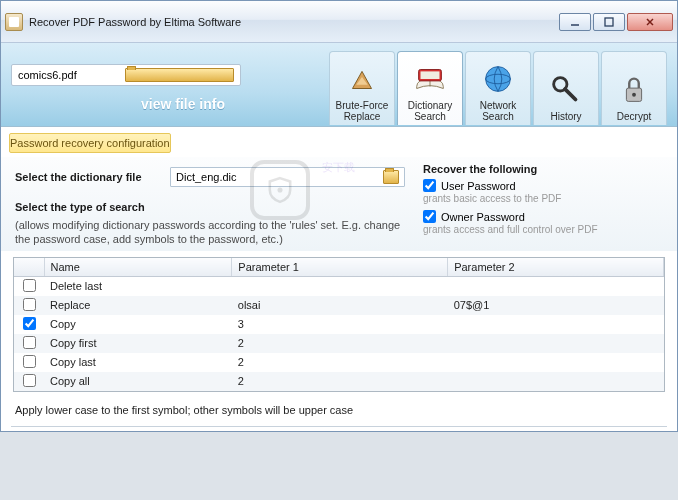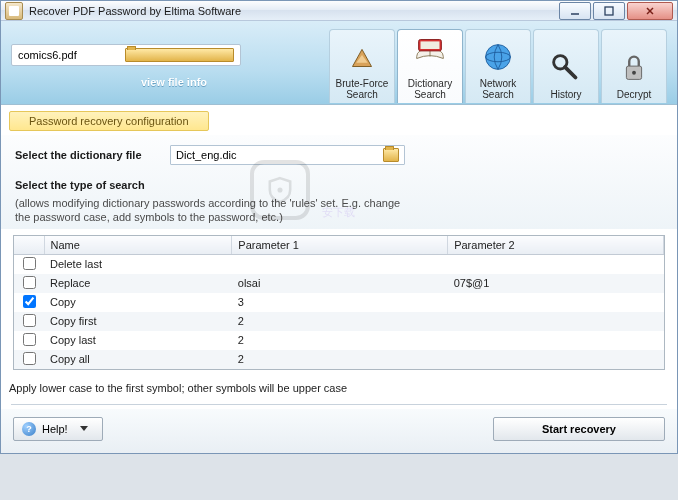--- a/index.html
+++ b/index.html
@@ -1,41 +1,41 @@
 <!DOCTYPE html>
 <html><head>
 <meta charset="utf-8">
 <style>
 * { box-sizing: border-box; margin: 0; padding: 0; font-family: "Segoe UI", Tahoma, sans-serif; font-size: 11px; }
 body { background: #dde3e9; width: 678px; height: 500px; overflow: hidden; }
 
 .window { border: 1px solid #7a96b6; background: #fff; }
-.titlebar { height: 20px; background: linear-gradient(#fcfdfe,#e6edf6 45%,#d6e1ee 46%,#e6eff8); display: flex; align-items: center; padding: 0 4px; border-bottom: 1px solid #b8c8dc; }
+.titlebar { height: 42px; background: linear-gradient(#fcfdfe,#e6edf6 45%,#d6e1ee 46%,#e6eff8); display: flex; align-items: center; padding: 0 4px; border-bottom: 1px solid #b8c8dc; }
 .titlebar .logo { width: 18px; height: 18px; background: linear-gradient(#f5e8cc,#d8b97a); border: 1px solid #a88c50; border-radius: 2px; margin-right: 6px; position: relative; }
 .titlebar .logo::after { content: ""; position: absolute; inset: 3px; background: #fff; border-radius: 1px; }
 .titlebar .title { flex: 1; color: #1a1a1a; }
 .titlebar .wbtn { width: 32px; height: 18px; margin-left: 2px; border: 1px solid #6b85a5; border-radius: 2px; background: linear-gradient(#f8fbff,#d8e4f2); display: flex; align-items: center; justify-content: center; color: #2c4160; }
 .titlebar .wbtn.close { background: linear-gradient(#f9d3cf,#e59086); border-color: #b05a50; color: #7a2018; width: 46px; }
 .titlebar .wbtn svg { width: 10px; height: 10px; }
 
 .topstrip { height: 84px; background: linear-gradient(#d9edf8,#b9ddf0 60%,#9acde6); display: flex; align-items: center; padding: 6px 10px 0; border-bottom: 1px solid #9fbfd3; }
 .fileblock { flex: 1; }
 .fileinput { width: 230px; height: 22px; background: #fff; border: 1px solid #b3c4d4; border-radius: 2px; display: flex; align-items: center; padding: 0 6px; }
 .fileinput span { flex: 1; }
 .folder-icon { width: 16px; height: 14px; background: linear-gradient(#ffe9a6,#e2b44a); border: 1px solid #b88b2a; border-radius: 1px; position: relative; }
 .folder-icon::before { content: ""; position: absolute; top: -3px; left: 1px; width: 7px; height: 3px; background: #e2b44a; border: 1px solid #b88b2a; border-bottom: none; border-radius: 1px 1px 0 0; }
-.viewinfo { font-size: 11px; color: #fff; font-weight: bold; margin-top: 10px; margin-left: 130px; text-shadow: 0 1px 0 #6ba2c4; }
+.viewinfo { font-size: 14px; color: #fff; font-weight: bold; margin-top: 10px; margin-left: 130px; text-shadow: 0 1px 0 #6ba2c4; }
 
 .tabs { display: flex; gap: 2px; }
 .tab { width: 66px; height: 74px; border: 1px solid #b5cfdf; border-bottom: none; border-radius: 4px 4px 0 0; background: linear-gradient(#e9f4fb,#d5e9f4); display: flex; flex-direction: column; align-items: center; justify-content: flex-end; padding-bottom: 3px; cursor: pointer; }
-.tab.active { background: linear-gradient(#fff,#f9fbfd); border-color: #8fb4cc; justify-content: space-between; }
+.tab.active { background: linear-gradient(#fff,#f9fbfd); border-color: #8fb4cc; }
 .tab .ticon { width: 38px; height: 38px; margin-bottom: 2px; display: flex; align-items: center; justify-content: center; }
 .tab .tlabel { font-size: 10px; color: #2a2a2a; text-align: center; line-height: 1.1; }
 
-.yellowbar { background: linear-gradient(#fff2bc,#ffe78f); border: 1px solid #e6c75a; border-radius: 2px; padding: 3px 19px; margin: 6px 8px 4px; font-size: 11px; color: #6b5410; display: inline-block; }
+.yellowbar { background: linear-gradient(#fff2bc,#ffe78f); border: 1px solid #e6c75a; border-radius: 2px; padding: 3px 0; margin: 6px 8px 4px; font-size: 11px; color: #6b5410; display: inline-block; }
 
 .configarea { padding: 4px 14px; background: linear-gradient(#fcfdfe,#eef4f8); display: flex; gap: 18px; position: relative; }
 .leftcfg { flex: 0 0 390px; }
 .rightcfg { flex: 1; padding-top: 2px; }
 .cfgrow { display: flex; align-items: center; margin: 6px 0; }
 .cfglabel { font-weight: bold; font-size: 11px; color: #1a1a1a; width: 155px; }
 .txtbox { height: 20px; background: #fff; border: 1px solid #b3c4d4; flex: 1; display: flex; align-items: center; padding: 0 5px; border-radius: 1px; }
 .txtbox .txt { flex: 1; }
 .txtbox .folder-icon { margin-left: 4px; }
 .combo { height: 20px; background: linear-gradient(#fff,#ececec); border: 1px solid #9aa9b8; flex: 1; display: flex; align-items: center; padding: 0 5px; border-radius: 2px; }
@@ -48,32 +48,32 @@
 .chk input { margin-right: 5px; }
 .desc { font-size: 10px; color: #9a9a9a; margin-bottom: 6px; margin-left: 0; }
 
 .tablewrap { margin: 6px 12px; border: 1px solid #adb8c2; background: #fff; }
 table { width: 100%; border-collapse: collapse; }
 th { background: linear-gradient(#fbfcfe,#e9eef4); border-right: 1px solid #d0d7e0; border-bottom: 1px solid #c2cad4; padding: 3px 6px; text-align: left; font-weight: normal; font-size: 11px; color: #222; }
 td { padding: 2px 6px; font-size: 11px; color: #222; }
 tr.odd td { background: #f3f6f9; }
 th.chkcol, td.chkcol { width: 30px; text-align: center; padding: 2px; }
 
-.bottomtext { padding: 6px 8px; font-size: 11px; color: #222; }
+.bottomtext { padding: 6px 14px; font-size: 11px; color: #222; }
 .sep { height: 1px; background: #c8d2dc; margin: 4px 10px; }
 
 .footer { display: flex; justify-content: space-between; padding: 8px 12px 12px; background: linear-gradient(#f8fbfd,#e9eff4); position: relative; }
 .btn { height: 24px; border: 1px solid #9eabb8; border-radius: 2px; background: linear-gradient(#fff,#e2e7ec); display: flex; align-items: center; padding: 0 14px; cursor: pointer; }
 .btn.help { padding-left: 8px; }
 .btn.help .hicon { width: 14px; height: 14px; border-radius: 50%; background: radial-gradient(circle at 30% 30%, #9fd0ff,#3a7fc8); margin-right: 6px; position: relative; }
 .btn.help .hicon::after { content: "?"; color: #fff; font-size: 9px; font-weight: bold; position: absolute; inset: 0; display: flex; align-items: center; justify-content: center; }
 .btn.help .dcaret { margin-left: 12px; width: 0; height: 0; border-left: 4px solid transparent; border-right: 4px solid transparent; border-top: 5px solid #333; }
 .btn.start { font-weight: bold; padding: 0 48px; }
 
-.watermark { position: absolute; top: 160px; left: 250px; opacity: 0.12; pointer-events: none; display: flex; align-items: flex-end; font-size: 34px; color: #6d28d9; }
+.watermark { position: absolute; top: 160px; left: 250px; opacity: 0.12; pointer-events: none; display: flex; align-items: flex-start; font-size: 34px; color: #6d28d9; }
 .watermark .wicon { width: 60px; height: 60px; border: 4px solid #222; border-radius: 14px; display: flex; align-items: center; justify-content: center; margin-right: 12px; }
 .watermark .wicon svg { width: 34px; height: 34px; }
 </style>
 </head>
 <body>
 
 <div class="window">
   <div class="titlebar">
     <div class="logo"></div>
     <span class="title">Recover PDF Password by Eltima Software</span>
@@ -104,21 +104,21 @@
       <div class="viewinfo">view file info</div>
     </div>
     <div class="tabs">
       <div class="tab">
         <div class="ticon">
             <svg viewBox="0 0 40 40">
               <path d="M10 30 L20 12 L30 30 Z" fill="#d8a25a" stroke="#7a5820" stroke-width="1"></path>
               <path d="M14 26 L20 18 L26 26" fill="#f0cc92"></path>
             </svg>
           </div>
-        <div class="tlabel">Brute-Force Search</div>
+        <div class="tlabel">Brute-Force Replace</div>
       </div>
       <div class="tab active">
         <div class="ticon">
             <svg viewBox="0 0 40 40">
               <path d="M6 28 Q6 20 20 20 Q34 20 34 28 L34 30 Q20 24 6 30 Z" fill="#f4f0e8" stroke="#8a7a5a" stroke-width="1"></path>
               <path d="M20 20 L20 28" stroke="#8a7a5a"></path>
               <rect x="8" y="10" width="24" height="12" rx="2" fill="#d43030" stroke="#8a2020"></rect>
               <rect x="10" y="12" width="20" height="8" fill="#f0ece0"></rect>
             </svg>
           </div>
@@ -165,20 +165,33 @@
         <div class="txtbox">
           <span class="txt">Dict_eng.dic</span>
           <span class="folder-icon"></span>
         </div>
       </div>
       <div class="cfgrow" style="margin-top:14px">
         <div class="cfglabel">Select the type of search</div>
       </div>
       <div class="note">(allows modifying dictionary passwords according to the 'rules' set. E.g. change the password case, add symbols to the password, etc.)</div>
     </div>
+    <div class="rightcfg">
+      <div class="rhead">Recover the following</div>
+      <label class="chk">
+          <input type="checkbox" checked="" style="">
+          <span>User Password</span>
+        </label>
+      <div class="desc">grants basic access to the PDF</div>
+      <label class="chk">
+          <input type="checkbox" checked="" style="">
+          <span>Owner Password</span>
+        </label>
+      <div class="desc">grants access and full control over PDF</div>
+    </div>
   </div>
 
   <div class="tablewrap">
     <table>
       <thead>
           <tr>
         <th class="chkcol"></th>
         <th>Name</th>
         <th>Parameter 1</th>
         <th>Parameter 2</th>
@@ -221,30 +234,20 @@
     <td>2</td>
     <td></td>
           </tr>
         </tbody>
     </table>
   </div>
 
   <div class="bottomtext">Apply lower case to the first symbol; other symbols will be upper case</div>
   <div class="sep"></div>
 
-  <div class="footer">
-    <div class="btn help">
-      <span class="hicon"></span>
-      <span>Help!</span>
-      <span class="dcaret"></span>
-    </div>
-    <div class="btn start">
-      <span>Start recovery</span>
-    </div>
-  </div>
 </div>
 
 <div class="watermark">
   <div class="wicon">
       <svg viewBox="0 0 40 40">
         <path d="M20 6 L32 10 V20 Q32 30 20 34 Q8 30 8 20 V10 Z" fill="none" stroke="#222" stroke-width="3"></path>
         <circle cx="20" cy="20" r="3" fill="#222"></circle>
       </svg>
     </div>
   <span>安下载</span>

